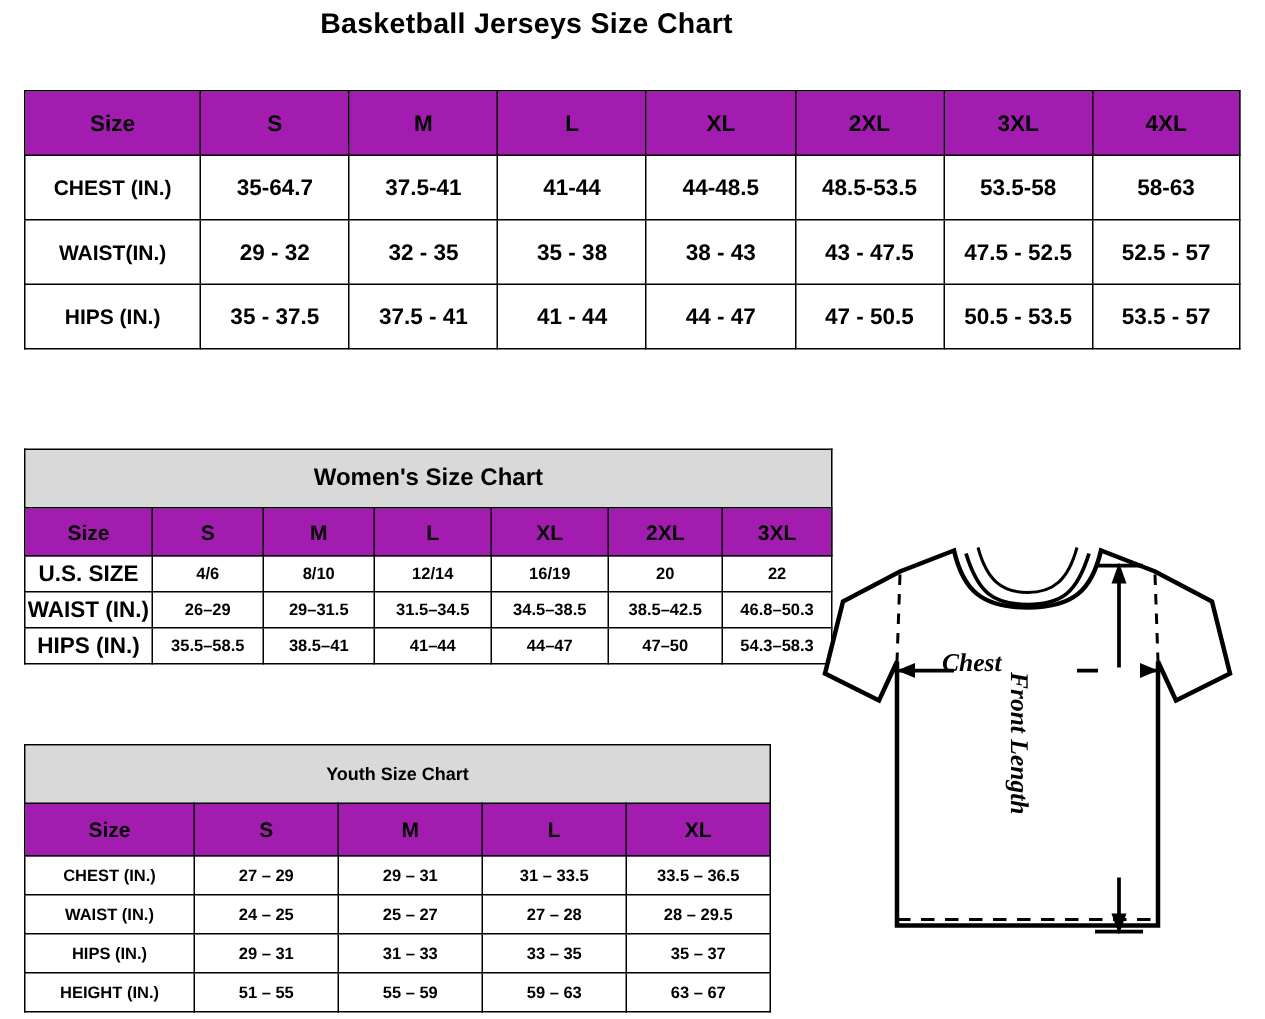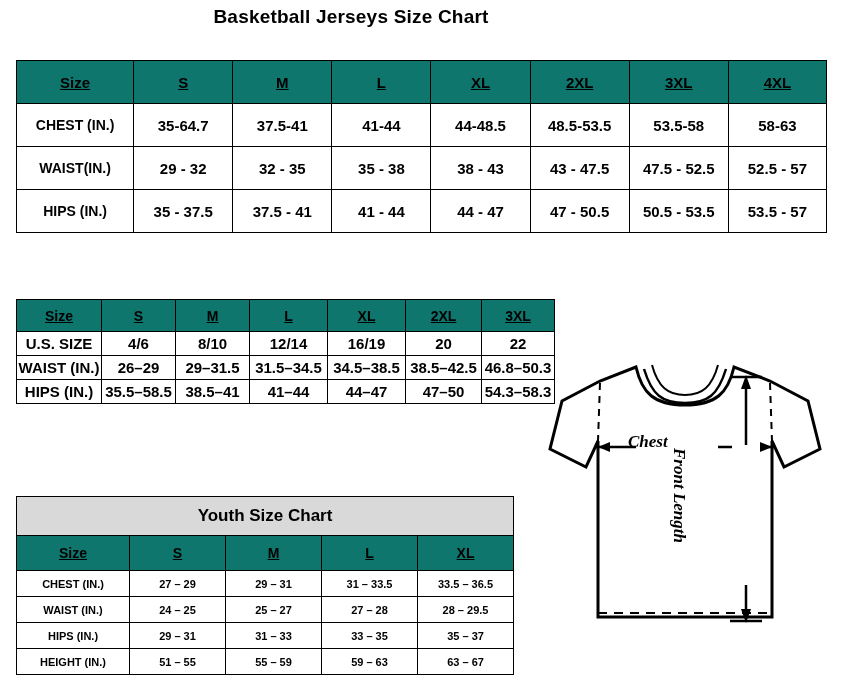--- a/index.html
+++ b/index.html
@@ -37,23 +37,22 @@
     vertical-align: middle;
     font-weight: bold;
     color: #000;
     padding: 0;
   }
   .cap {
     background: #d9d9d9;
     font-weight: bold;
   }
   .hdr {
-    background: #0f766e;
-    font-weight: bold;
-    text-decoration: underline;
+    background: #a21caf;
+    font-weight: bold;
   }
 
   
   #mens-chart {
     position: absolute;
     left: 16px;
     top: 60px;
     width: 811px;
   }
   #mens-chart .cap { font-size: 16px; height: 34px; }
@@ -62,31 +61,31 @@
 
   
   #womens-chart {
     position: absolute;
     left: 16px;
     top: 299px;
     width: 538px;
   }
   #womens-chart .cap { font-size: 16px; height: 38px; }
   #womens-chart .hdr { font-size: 14px; height: 31px; }
-  #womens-chart td.datacell { font-size: 15px; height: 23px; }
+  #womens-chart td.datacell { font-size: 11px; height: 23px; }
   #womens-chart td.rowlabel { font-size: 15px; height: 23px; }
 
   
   #youth-chart {
     position: absolute;
     left: 16px;
     top: 496px;
     width: 497px;
   }
-  #youth-chart .cap { font-size: 17px; height: 38px; margin-left: 32px; }
+  #youth-chart .cap { font-size: 12px; height: 38px; margin-left: 32px; }
   #youth-chart .hdr { font-size: 14px; height: 34px; }
   #youth-chart td.datacell { font-size: 11px; height: 25px; }
   #youth-chart td.rowlabel { font-size: 11px; height: 25px; }
 
   
   #shirt-diagram {
     position: absolute;
     left: 540px;
     top: 345px;
     width: 300px;
@@ -176,20 +175,23 @@
   <colgroup>
     <col style="width:85px">
       <col style="width:74px">
       <col style="width:74px">
       <col style="width:78px">
     <col style="width:78px">
       <col style="width:76px">
       <col style="width:73px">
   </colgroup>
   <tbody>
+    <tr>
+      <td class="cap" colspan="7">Women's Size Chart</td>
+    </tr>
     <tr>
       <td class="hdr">Size</td>
       <td class="hdr">S</td>
       <td class="hdr">M</td>
       <td class="hdr">L</td>
       <td class="hdr">XL</td>
       <td class="hdr">2XL</td>
       <td class="hdr">3XL</td>
     </tr>
     <tr>

